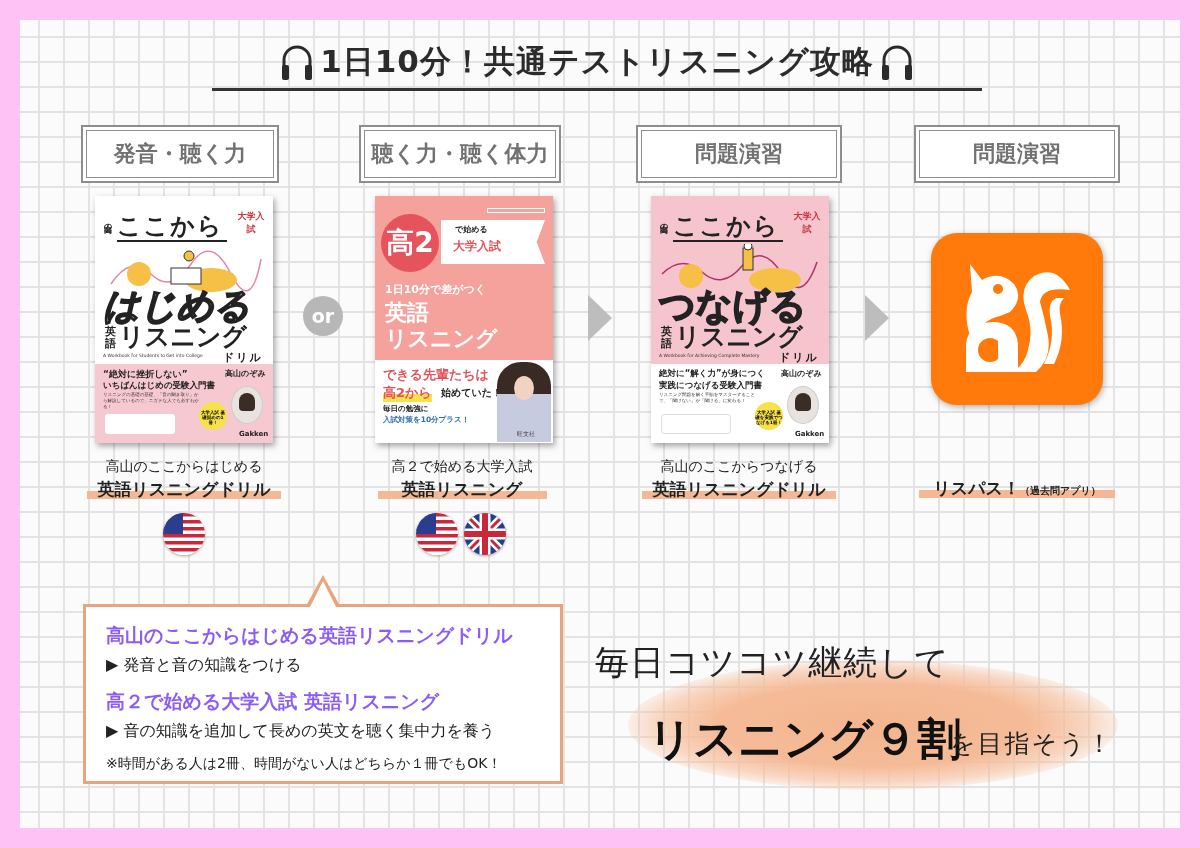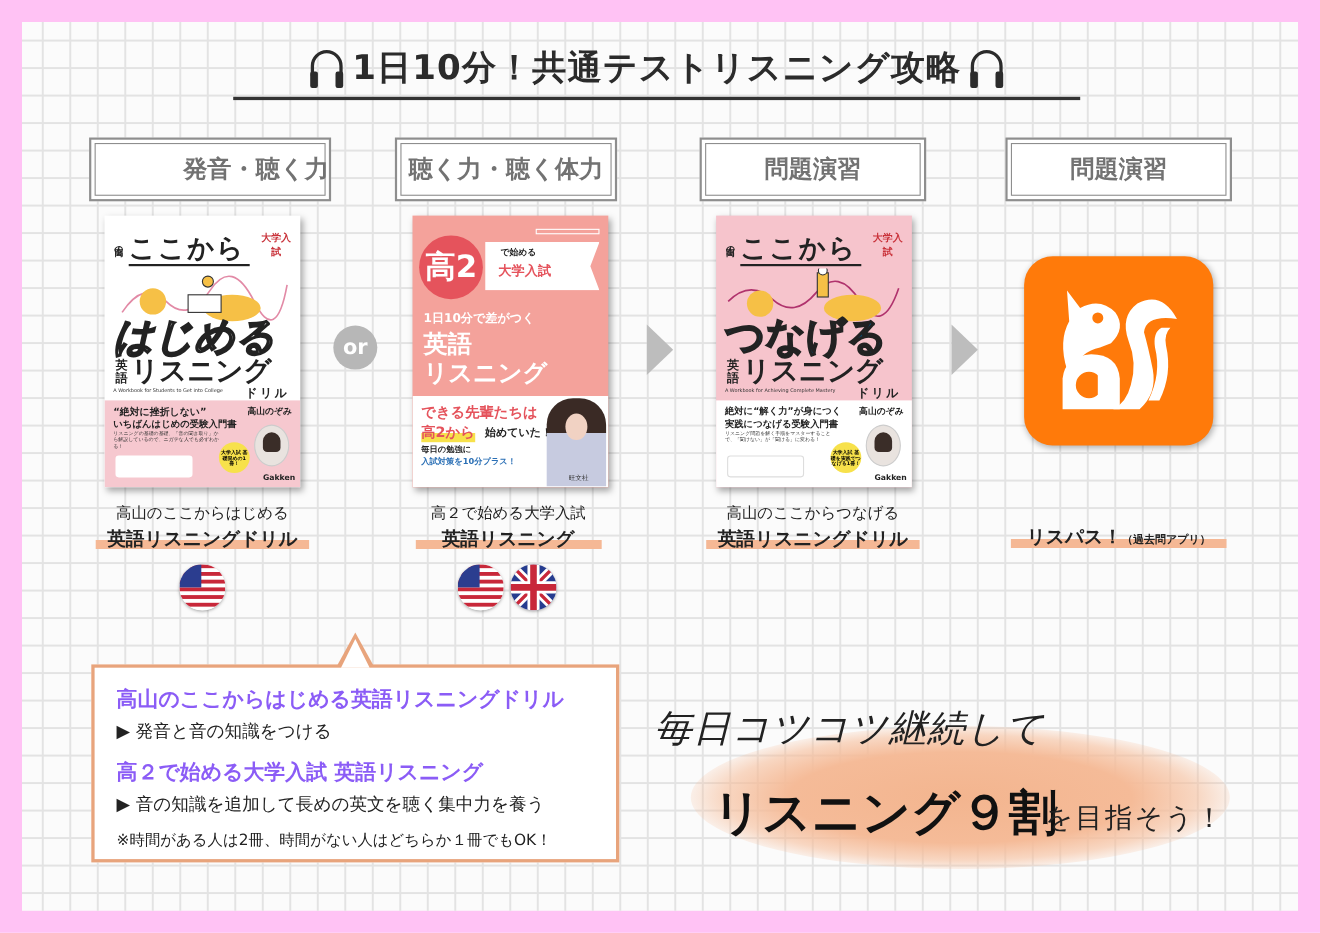--- a/index.html
+++ b/index.html
@@ -105,21 +105,21 @@
   .sp-h { position: absolute; left: 20px; font-size: 19px; font-weight: bold; color: #8b5cf6; }
   .sp-b { position: absolute; left: 20px; font-size: 16px; color: #222; }
   .sp-note { position: absolute; left: 20px; font-size: 14px; color: #222; }
 
   
   .glow {
     position: absolute; left: 628px; top: 660px; width: 490px; height: 130px;
     border-radius: 50%;
     background: radial-gradient(ellipse at center, #f3b58f 0%, #f5bb98 45%, rgba(246,190,155,0.6) 62%, rgba(248,210,185,0) 75%);
   }
-  .motto1 { position: absolute; left: 595px; top: 640px; font-size: 34px; color: #222; letter-spacing: 1px; font-style: italic; }
+  .motto1 { position: absolute; left: 595px; top: 640px; font-size: 34px; color: #222; letter-spacing: 1px; }
   .motto2 { position: absolute; left: 648px; top: 710px; font-size: 44px; font-weight: bold; color: #111; }
   .motto3 { position: absolute; left: 950px; top: 727px; font-size: 25px; color: #222; letter-spacing: 2px; }
 </style>
 </head>
 <body>
 
 <div class="sheet"></div>
 
 <div class="title">
   <svg class="headphone" viewBox="0 0 34 38">
@@ -128,21 +128,21 @@
     <rect x="25" y="22" width="7" height="15" rx="2" fill="#2b2b2b"></rect>
   </svg>
   <span class="title-text">1日10分！共通テストリスニング攻略</span>
   <svg class="headphone" viewBox="0 0 34 38">
     <path d="M4 26 V17 A13 13 0 0 1 30 17 V26" fill="none" stroke="#2b2b2b" stroke-width="3"></path>
     <rect x="2" y="22" width="7" height="15" rx="2" fill="#2b2b2b"></rect>
     <rect x="25" y="22" width="7" height="15" rx="2" fill="#2b2b2b"></rect>
   </svg>
 </div>
 
-<div class="cat-box" style="left:81px; width:220px;justify-content:flex-end;">
+<div class="cat-box" style="left:81px; width:198px;">
   <span class="cat-label">発音・聴く力</span>
 </div>
 <div class="cat-box" style="left:359px; width:202px;">
   <span class="cat-label">聴く力・聴く体力</span>
 </div>
 <div class="cat-box" style="left:636px; width:206px;">
   <span class="cat-label">問題演習</span>
 </div>
 <div class="cat-box" style="left:914px; width:206px;">
   <span class="cat-label">問題演習</span>

